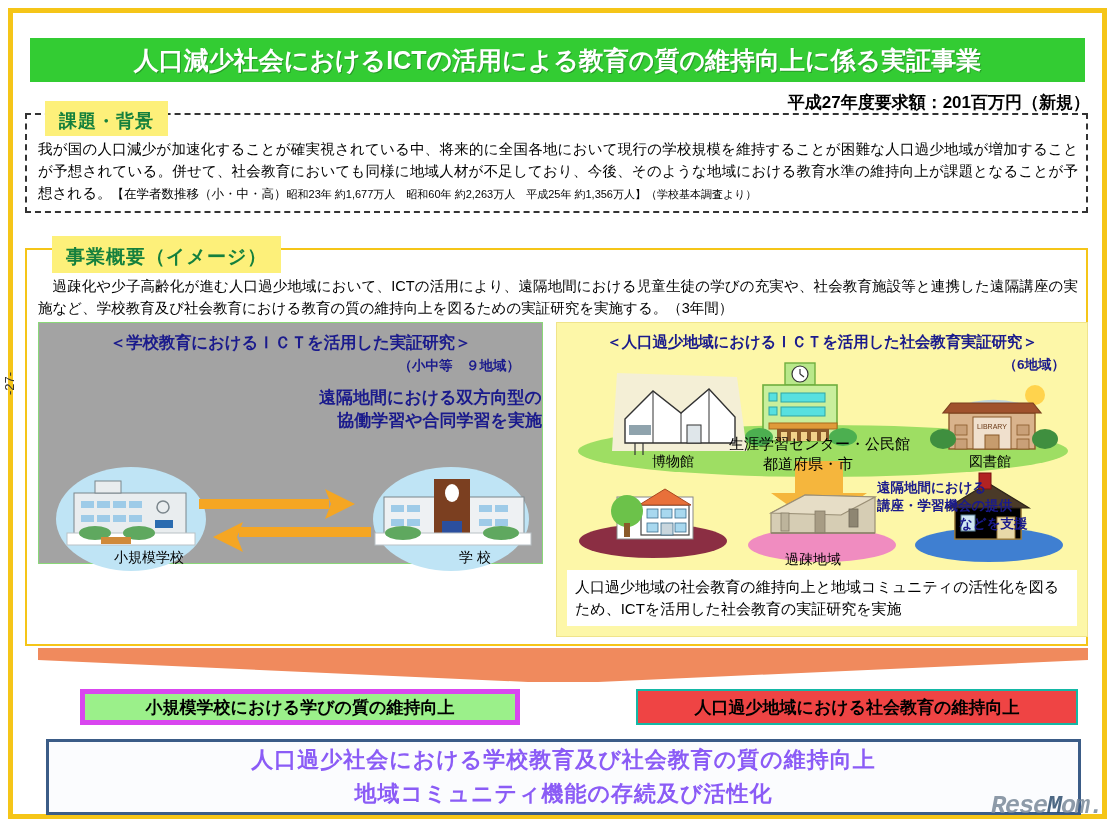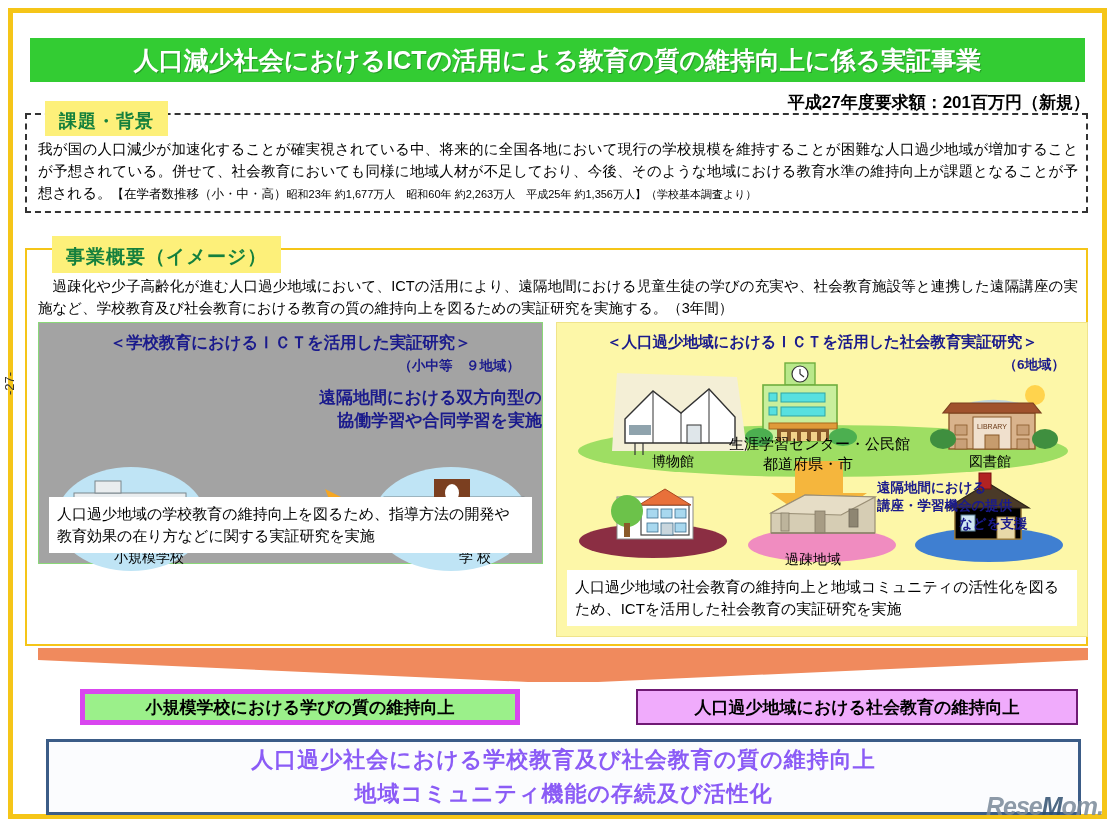--- a/index.html
+++ b/index.html
@@ -199,21 +199,21 @@
     font-size:17px;
     color:#000;
     white-space:nowrap;
   }
   .outcome-left{
     left:80px; top:689px; width:440px; height:36px;
     background:#9bf08a; border:5px solid #d946ef;
   }
   .outcome-right{
     left:636px; top:689px; width:442px; height:36px;
-    background:#f0abfc; border:2px solid #701a75;
+    background:#ef4444; border:2px solid #14b8a6;
   }
   
   .conclusion{
     position:absolute;
     left:46px; top:739px;
     width:1035px; height:76px;
     background:#fbfcfe;
     border:3px solid #3b5c87;
     box-sizing:border-box;
     display:flex; flex-direction:column;
@@ -241,20 +241,21 @@
   .watermark{
     position:absolute;
     right:12px; bottom:6px;
     font-size:25px;
     font-weight:bold;
     font-style:italic;
     color:#7a8a9a;
     opacity:.85;
     letter-spacing:-1px;
     white-space:nowrap;
+    font-family:Liberation Mono, monospace;
   }
   .watermark .m{ color:#2f4f6f; }
 </style>
 </head>
 <body>
 
 <div id="page">
 
   <div class="frame"></div>
 
@@ -336,21 +337,20 @@
         </g>
         <g fill="#f5a623">
           <rect x="200" y="86" width="132" height="10"></rect>
           <polygon points="204,81 174,96 204,111 198,96"></polygon>
         </g>
       </svg>
       <div class="bldg-label" style="left:75px; top:108px;">小規模学校</div>
       <div class="bldg-label" style="left:420px; top:108px;">学 校</div>
     </div>
 
-    <div class="panel-note">人口過少地域の学校教育の維持向上を図るため、指導方法の開発や教育効果の在り方などに関する実証研究を実施</div>
   </div>
 
   <div class="panel panel-right">
     <div class="panel-head small">＜人口過少地域におけるＩＣＴを活用した社会教育実証研究＞</div>
     <div class="panel-sub">（6地域）</div>
 
     <div class="scene-right">
       <svg width="532" height="230" viewBox="0 0 532 230">
 
         <ellipse cx="266" cy="96" rx="245" ry="26" fill="#9ede63"></ellipse>

